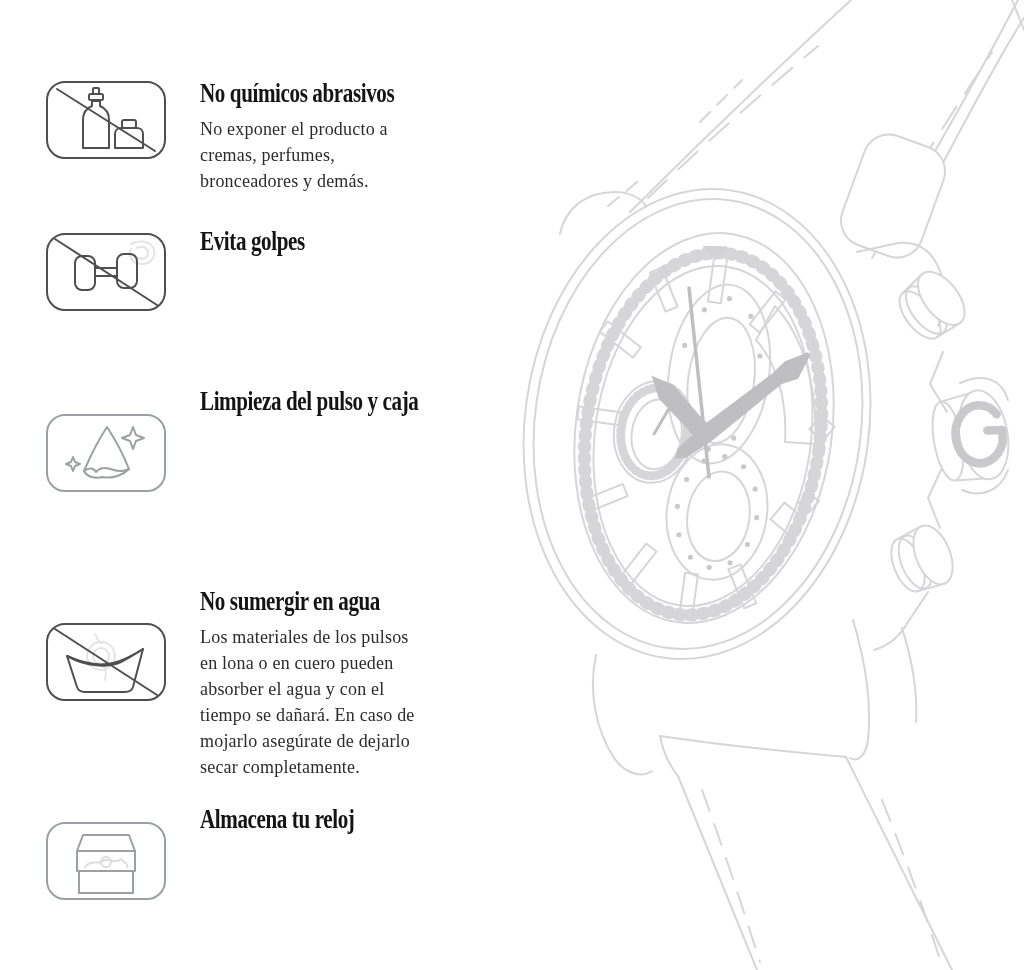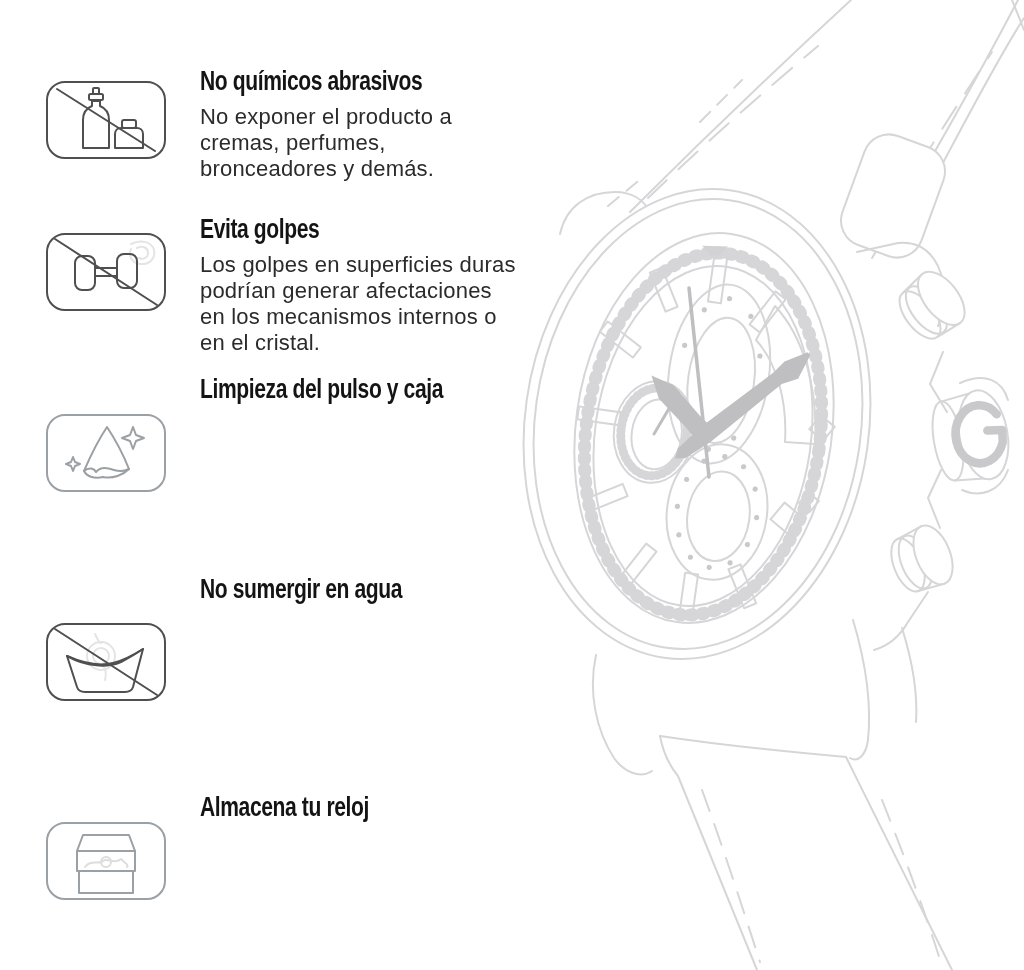--- a/index.html
+++ b/index.html
@@ -4,35 +4,35 @@
 <style>
   html,body{margin:0;padding:0;}
   body{
     width:1024px;height:970px;position:relative;overflow:hidden;
     background:#ffffff;
     font-family:"Liberation Sans","DejaVu Sans",sans-serif;
   }
   .watch-art{position:absolute;top:0;left:0;z-index:0;pointer-events:none;}
   .section{position:absolute;left:0;top:0;width:700px;z-index:1;}
   .icon-box{position:absolute;left:45px;}
-  .txt{position:absolute;left:200px;top:0;}
+  .txt{position:absolute;left:200px;top:12px;font-family:Liberation Serif, serif;}
   .title{
     display:inline-block;
     font-weight:bold;
     font-size:27px;
     letter-spacing:-0.5px;
     color:#141414;
     transform:scaleX(0.78);
     transform-origin:0 0;
     white-space:nowrap;
     margin:0;
   }
   .body{
     margin-top:7px;
-    font-size:22px;
+    font-size:18px;
     line-height:26px;
     letter-spacing:0.2px;
     color:#2b2b2b;
     white-space:pre-line;
   }
   #sec-1{top:66px;}  #sec-1 .icon-box{top:14px;}
   #sec-2{top:214px;} #sec-2 .icon-box{top:18px;}
   #sec-3{top:374px;} #sec-3 .icon-box{top:39px;}
   #sec-4{top:574px;} #sec-4 .icon-box{top:48px;}
   #sec-5{top:792px;} #sec-5 .icon-box{top:29px;}
@@ -202,24 +202,20 @@
         <path d="M92,16 C98,13 103,16 103,21 C103,26 98,28 94,26"></path>
       </g>
       <rect x="30" y="24" width="20" height="34" rx="7"></rect>
       <rect x="72" y="22" width="20" height="34" rx="7"></rect>
       <path d="M50,36 H72 M50,44 H72"></path>
       <path d="M10,7 L112,73"></path>
     </svg>
   </div>
   <div class="txt">
     <h2 class="title">Evita golpes</h2>
-    <div class="body" style="width:330px">Los golpes en superficies duras
-podrían generar afectaciones
-en los mecanismos internos o
-en el cristal.</div>
   </div>
 </div>
 
 <div class="section" id="sec-3">
   <div class="icon-box">
     <svg width="122" height="80" viewBox="0 0 122 80" fill="none" stroke="#9ba0a5" stroke-width="2" stroke-linejoin="round" stroke-linecap="round">
       <rect x="2" y="2" width="118" height="76" rx="18"></rect>
       <path d="M62,14 C54,26 45,44 39,58 C44,54 49,55 51,59 C56,53 63,55 69,57 C75,59 80,58 84,56 C78,41 70,26 62,14 Z"></path>
       <path d="M39,58 C42,64 50,66 58,64 C68,66 78,62 84,56"></path>
       <path d="M88,14 L91,22 L99,25 L91,28 L88,36 L85,28 L77,25 L85,22 Z"></path>
@@ -240,20 +236,26 @@
         <circle cx="56" cy="34" r="8"></circle>
         <path d="M50,12 C53,18 55,23 57,20 M60,58 C62,50 60,46 58,44"></path>
       </g>
       <path d="M22,34 C40,42 56,44 68,41 C80,38 90,32 98,27 L88,65 C87,68 84,70 80,70 H40 C36,70 33,68 32,65 Z"></path>
       <path d="M22,34 C42,45 62,46 76,40 C84,36 92,31 98,27"></path>
       <path d="M10,7 L112,73"></path>
     </svg>
   </div>
   <div class="txt">
     <h2 class="title">No sumergir en agua</h2>
+    <div class="body" style="width:320px">Los materiales de los pulsos
+en lona o en cuero pueden
+absorber el agua y con el
+tiempo se dañará. En caso de
+mojarlo asegúrate de dejarlo
+secar completamente.</div>
   </div>
 </div>
 
 <div class="section" id="sec-5">
   <div class="icon-box">
     <svg width="122" height="80" viewBox="0 0 122 80" fill="none" stroke="#9ba0a5" stroke-width="2" stroke-linejoin="round" stroke-linecap="round">
       <rect x="2" y="2" width="118" height="76" rx="18"></rect>
       <path d="M38,14 H84 L90,30 H32 Z"></path>
       <rect x="32" y="30" width="58" height="20"></rect>
       <g stroke="#dddddd">

